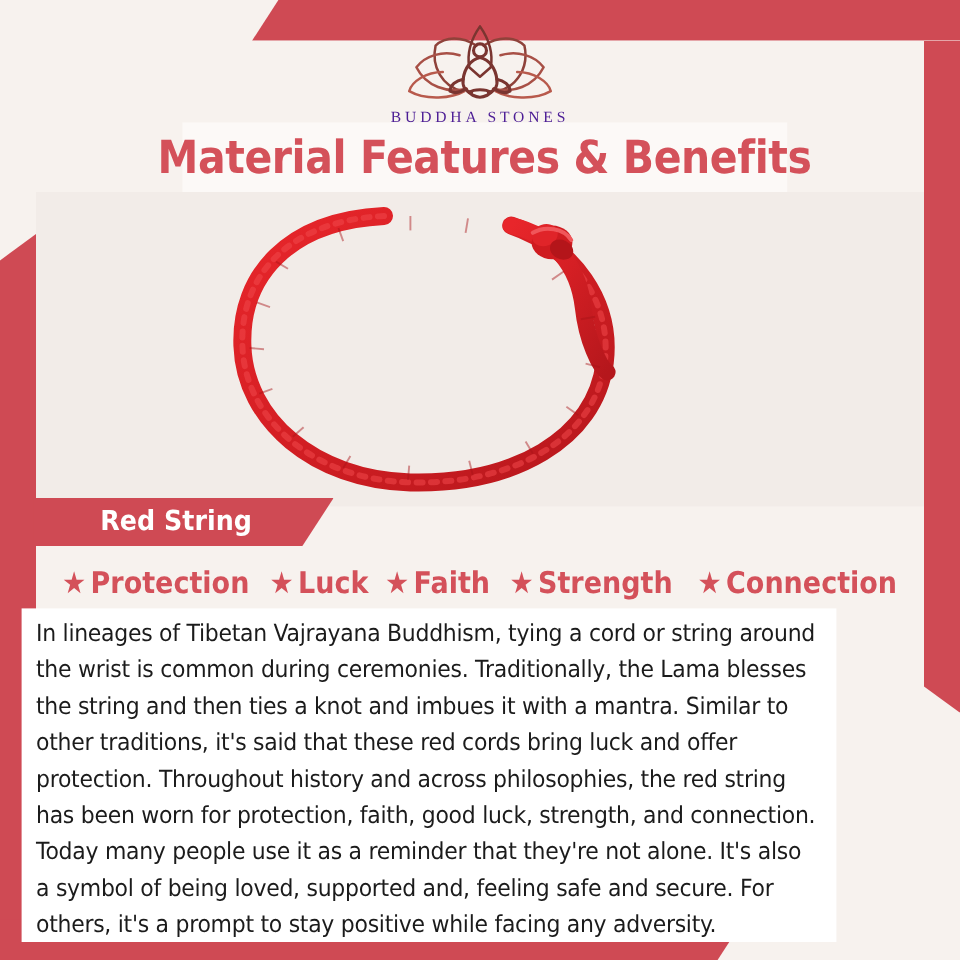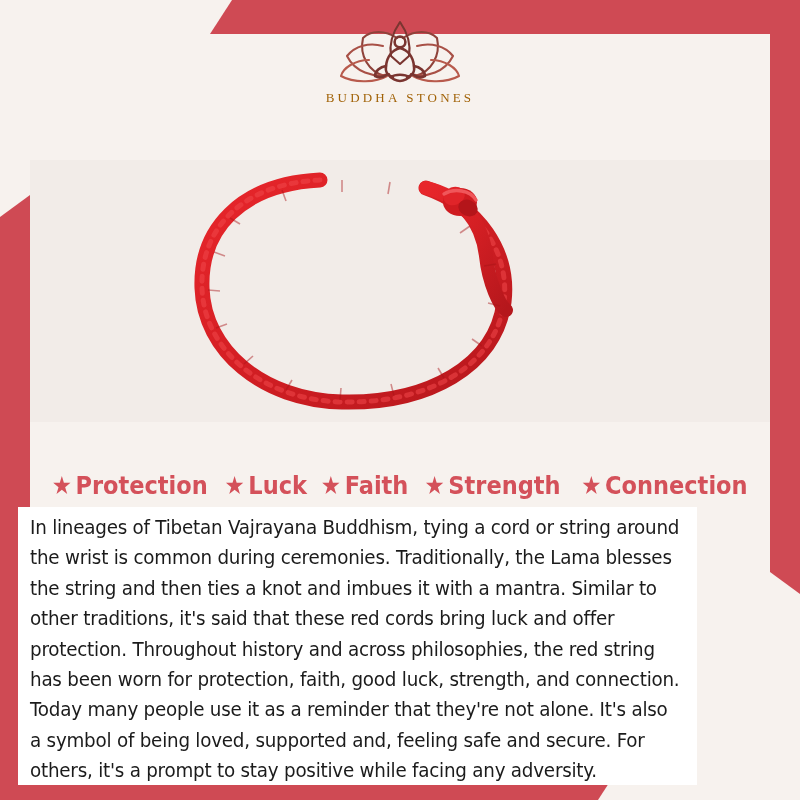--- a/index.html
+++ b/index.html
@@ -39,21 +39,21 @@
   .logo-wrap {
     position:absolute; top:16px; left:0; right:0;
     display:flex; flex-direction:column; align-items:center;
   }
   .logo-mark { width:150px; height:72px; display:block; }
   .logo-text {
     margin-top:2px;
     font-family:"Liberation Serif", serif;
     font-size:13px;
     letter-spacing:3.2px;
-    color:#a16207;
+    color:#4c1d95;
   }
 
   
   .title-band {
     position:absolute; top:102px; left:152px; width:504px; height:58px;
     background:#fcf9f7;
     display:flex; align-items:center; justify-content:center;
   }
   .title-text {
     font-family:"DejaVu Sans", sans-serif;
@@ -162,20 +162,23 @@
         <path d="M75 32 C83 34 88 41 89 50 C90 56 87 60 82 61"></path>
         <path d="M61 50 C55 51 50 55 50 60 C54 62 59 61 63 58"></path>
         <path d="M89 50 C95 51 100 55 100 60 C96 62 91 61 87 58"></path>
         <path d="M63 58 C66 63 72 65 75 65 C78 65 84 63 87 58"></path>
         <path d="M66 61 C70 58 80 58 84 61"></path>
       </g>
     </svg>
     <div class="logo-text">BUDDHA STONES</div>
   </div>
 
+  <div class="title-band">
+    <div class="title-text">Material Features &amp; Benefits</div>
+  </div>
 
   <div class="photo">
     <svg width="740" height="262" viewBox="0 0 740 262">
       <defs>
         <linearGradient id="cordG" x1="0" y1="0" x2="1" y2="1">
           <stop offset="0%" stop-color="#e8262b"></stop>
           <stop offset="45%" stop-color="#d51f24"></stop>
           <stop offset="100%" stop-color="#b5171c"></stop>
         </linearGradient>
       </defs>
@@ -206,20 +209,23 @@
           <path d="M470 146 l-12 -3"></path>
           <path d="M466 104 l-12 2"></path>
         <path d="M440 66 l-10 7"></path>
           <path d="M252 30 l4 11"></path>
           <path d="M312 20 l0 12"></path>
         <path d="M360 22 l-2 12"></path>
       </g>
     </svg>
   </div>
 
+  <div class="name-banner">
+    <span class="name-text">Red String</span>
+  </div>
 
   <div class="features">
     <div class="feature">
       <span class="star">★</span>
       <span>Protection</span>
     </div>
     <div class="feature">
       <span class="star">★</span>
       <span>Luck</span>
     </div>

